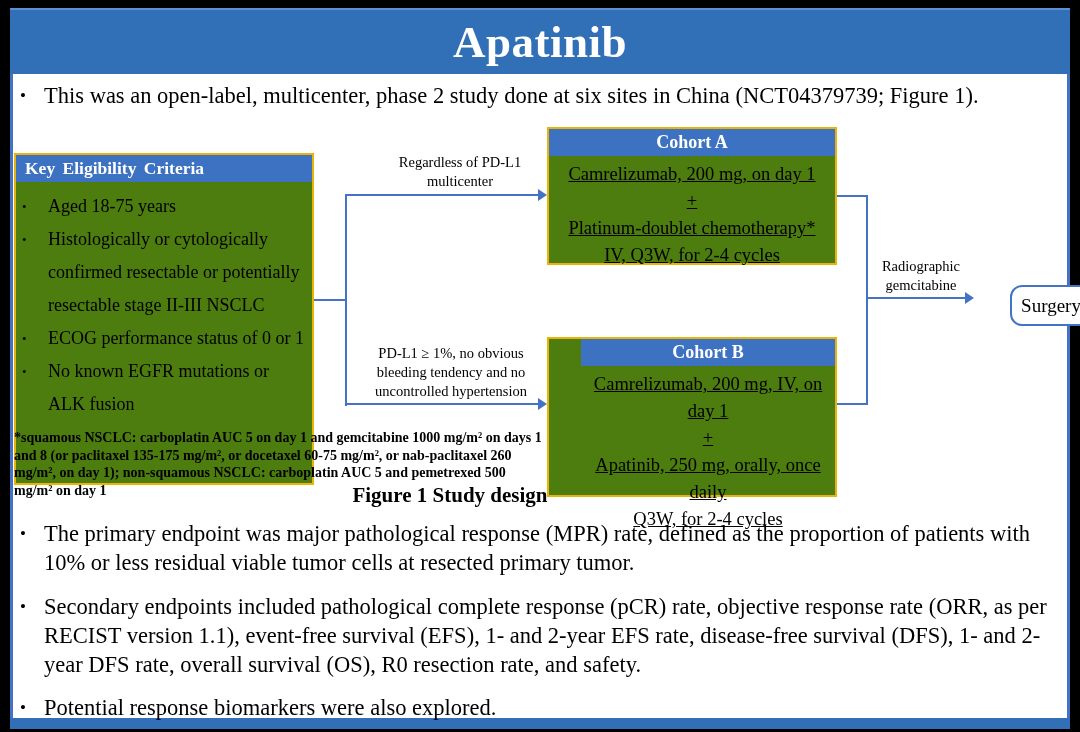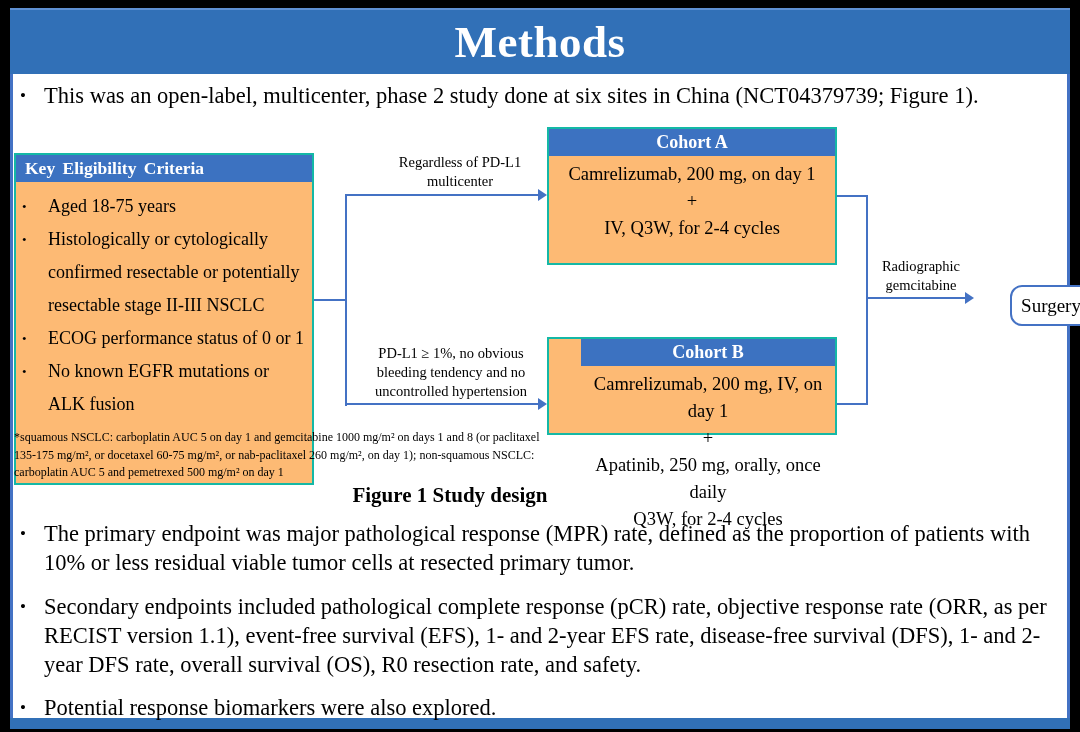--- a/index.html
+++ b/index.html
@@ -26,64 +26,64 @@
     position:absolute;left:10px;top:718px;width:1060px;height:11px;background:#3170B7;
   }
   
   .bullet-row{
     position:absolute;display:flex;color:#000;font-size:22.5px;line-height:29px;
   }
   .bullet-row .dot{width:24px;flex:0 0 24px;font-size:17px;}
   .bullet-row .txt{flex:1;}
   
   .flow-box{
-    position:absolute;background:#fdba74;border:2px solid #14b8a6;box-sizing:border-box;
+    position:absolute;background:#4d7c0f;border:2px solid #eab308;box-sizing:border-box;
   }
   .flow-box .hdr{
     background:#3C72C1;color:#fff;font-weight:bold;height:27px;
     display:flex;align-items:center;box-sizing:border-box;
   }
   .elig-box .hdr{font-size:17.5px;padding-left:9px;word-spacing:3px;}
   .cohort-box .hdr{font-size:18px;justify-content:center;}
   .elig-body{padding:8px 4px 0 6px;}
   .elig-item{display:flex;font-size:18px;line-height:33px;}
   .elig-item .dot{width:26px;flex:0 0 26px;font-size:13px;line-height:33px;}
   .elig-item .txt{flex:1;}
-  .cohort-body{font-size:18.5px;line-height:27px;text-align:center;padding-top:5px;}
+  .cohort-body{font-size:18.5px;line-height:27px;text-align:center;padding-top:5px;text-decoration:underline;}
   .surgery-box{
     position:absolute;background:#fff;border:2px solid #4472C4;box-sizing:border-box;
     display:flex;align-items:center;justify-content:center;font-size:19px;
   }
   
   .line{position:absolute;background:#4472C4;}
   .arrowhead{
     position:absolute;width:0;height:0;
     border-top:6px solid transparent;border-bottom:6px solid transparent;
     border-left:9px solid #4472C4;
   }
   
   .flow-label{
     position:absolute;font-size:14.5px;line-height:19px;text-align:center;color:#000;
   }
   .footnote{
     position:absolute;left:14px;top:429px;width:532px;
-    font-size:12px;line-height:17.5px;color:#000;
+    font-size:14px;line-height:17.5px;color:#000;font-weight:bold;
   }
   .caption{
     position:absolute;left:0;top:483px;width:900px;text-align:center;
     font-weight:bold;font-size:21px;color:#000;
   }
 </style>
 </head>
 <body>
 
 <div class="page">
 
   <div class="title-bar">
-    <h1>Methods</h1>
+    <h1>Apatinib</h1>
   </div>
 
   <div class="content"></div>
   <div class="bottom-band"></div>
 
   <div class="bullet-row" style="left:20px;top:81px;width:1036px;">
     <span class="dot">•</span>
     <span class="txt">This was an open-label, multicenter, phase 2 study done at six sites in China (NCT04379739; Figure 1).</span>
   </div>
 
@@ -119,25 +119,26 @@
   <div class="arrowhead" style="left:538px;top:398px;"></div>
 
   <div class="flow-label" style="left:385px;top:153px;width:150px;">Regardless of PD-L1 multicenter</div>
   <div class="flow-label" style="left:365px;top:344px;width:172px;">PD-L1 ≥ 1%, no obvious bleeding tendency and no uncontrolled hypertension</div>
 
   <div class="flow-box cohort-box" style="left:547px;top:127px;width:290px;height:138px;">
     <div class="hdr">Cohort A</div>
     <div class="cohort-body">
       <div>Camrelizumab, 200 mg, on day 1</div>
       <div>+</div>
+      <div>Platinum-doublet chemotherapy*</div>
       <div>IV, Q3W, for 2-4 cycles</div>
     </div>
   </div>
 
-  <div class="flow-box cohort-box" style="left:547px;top:337px;width:290px;height:98px;padding-left:32px;">
+  <div class="flow-box cohort-box" style="left:547px;top:337px;width:290px;height:160px;padding-left:32px;">
     <div class="hdr">Cohort B</div>
     <div class="cohort-body">
       <div>Camrelizumab, 200 mg, IV, on day 1</div>
       <div>+</div>
       <div>Apatinib, 250 mg, orally, once daily</div>
       <div>Q3W, for 2-4 cycles</div>
     </div>
   </div>
 
   <div class="line" style="left:837px;top:195px;width:31px;height:2px;"></div>

